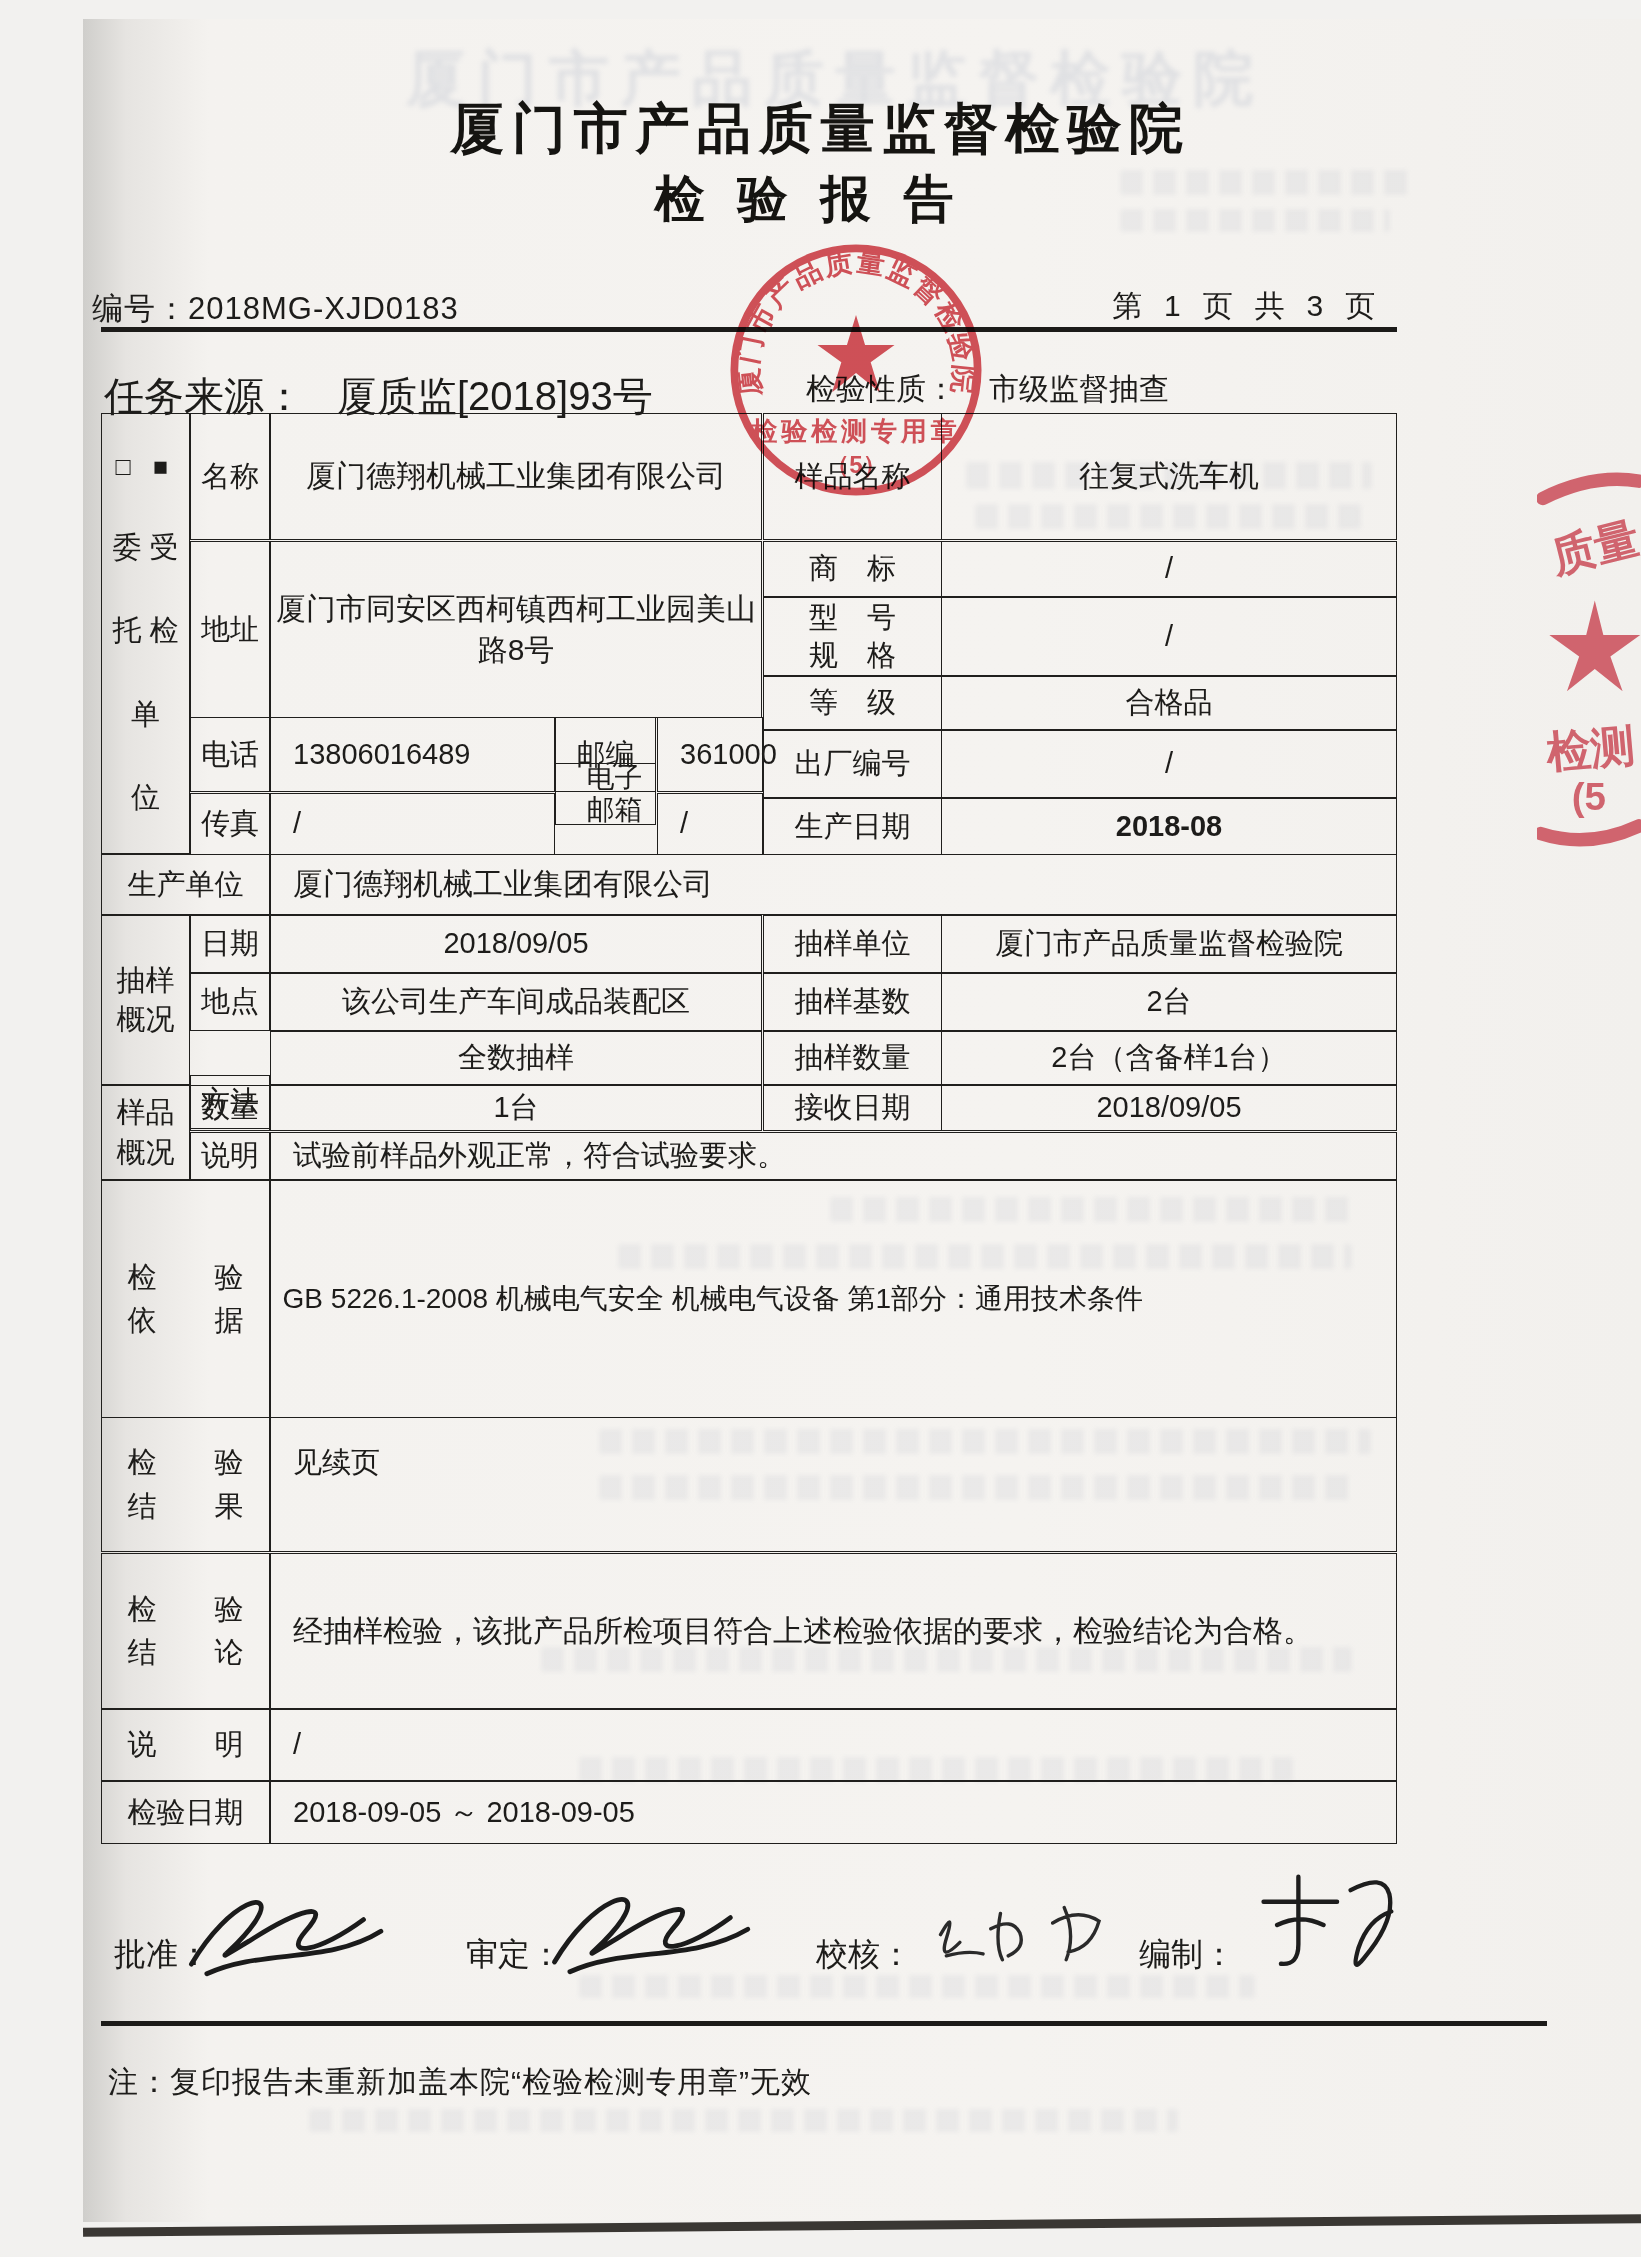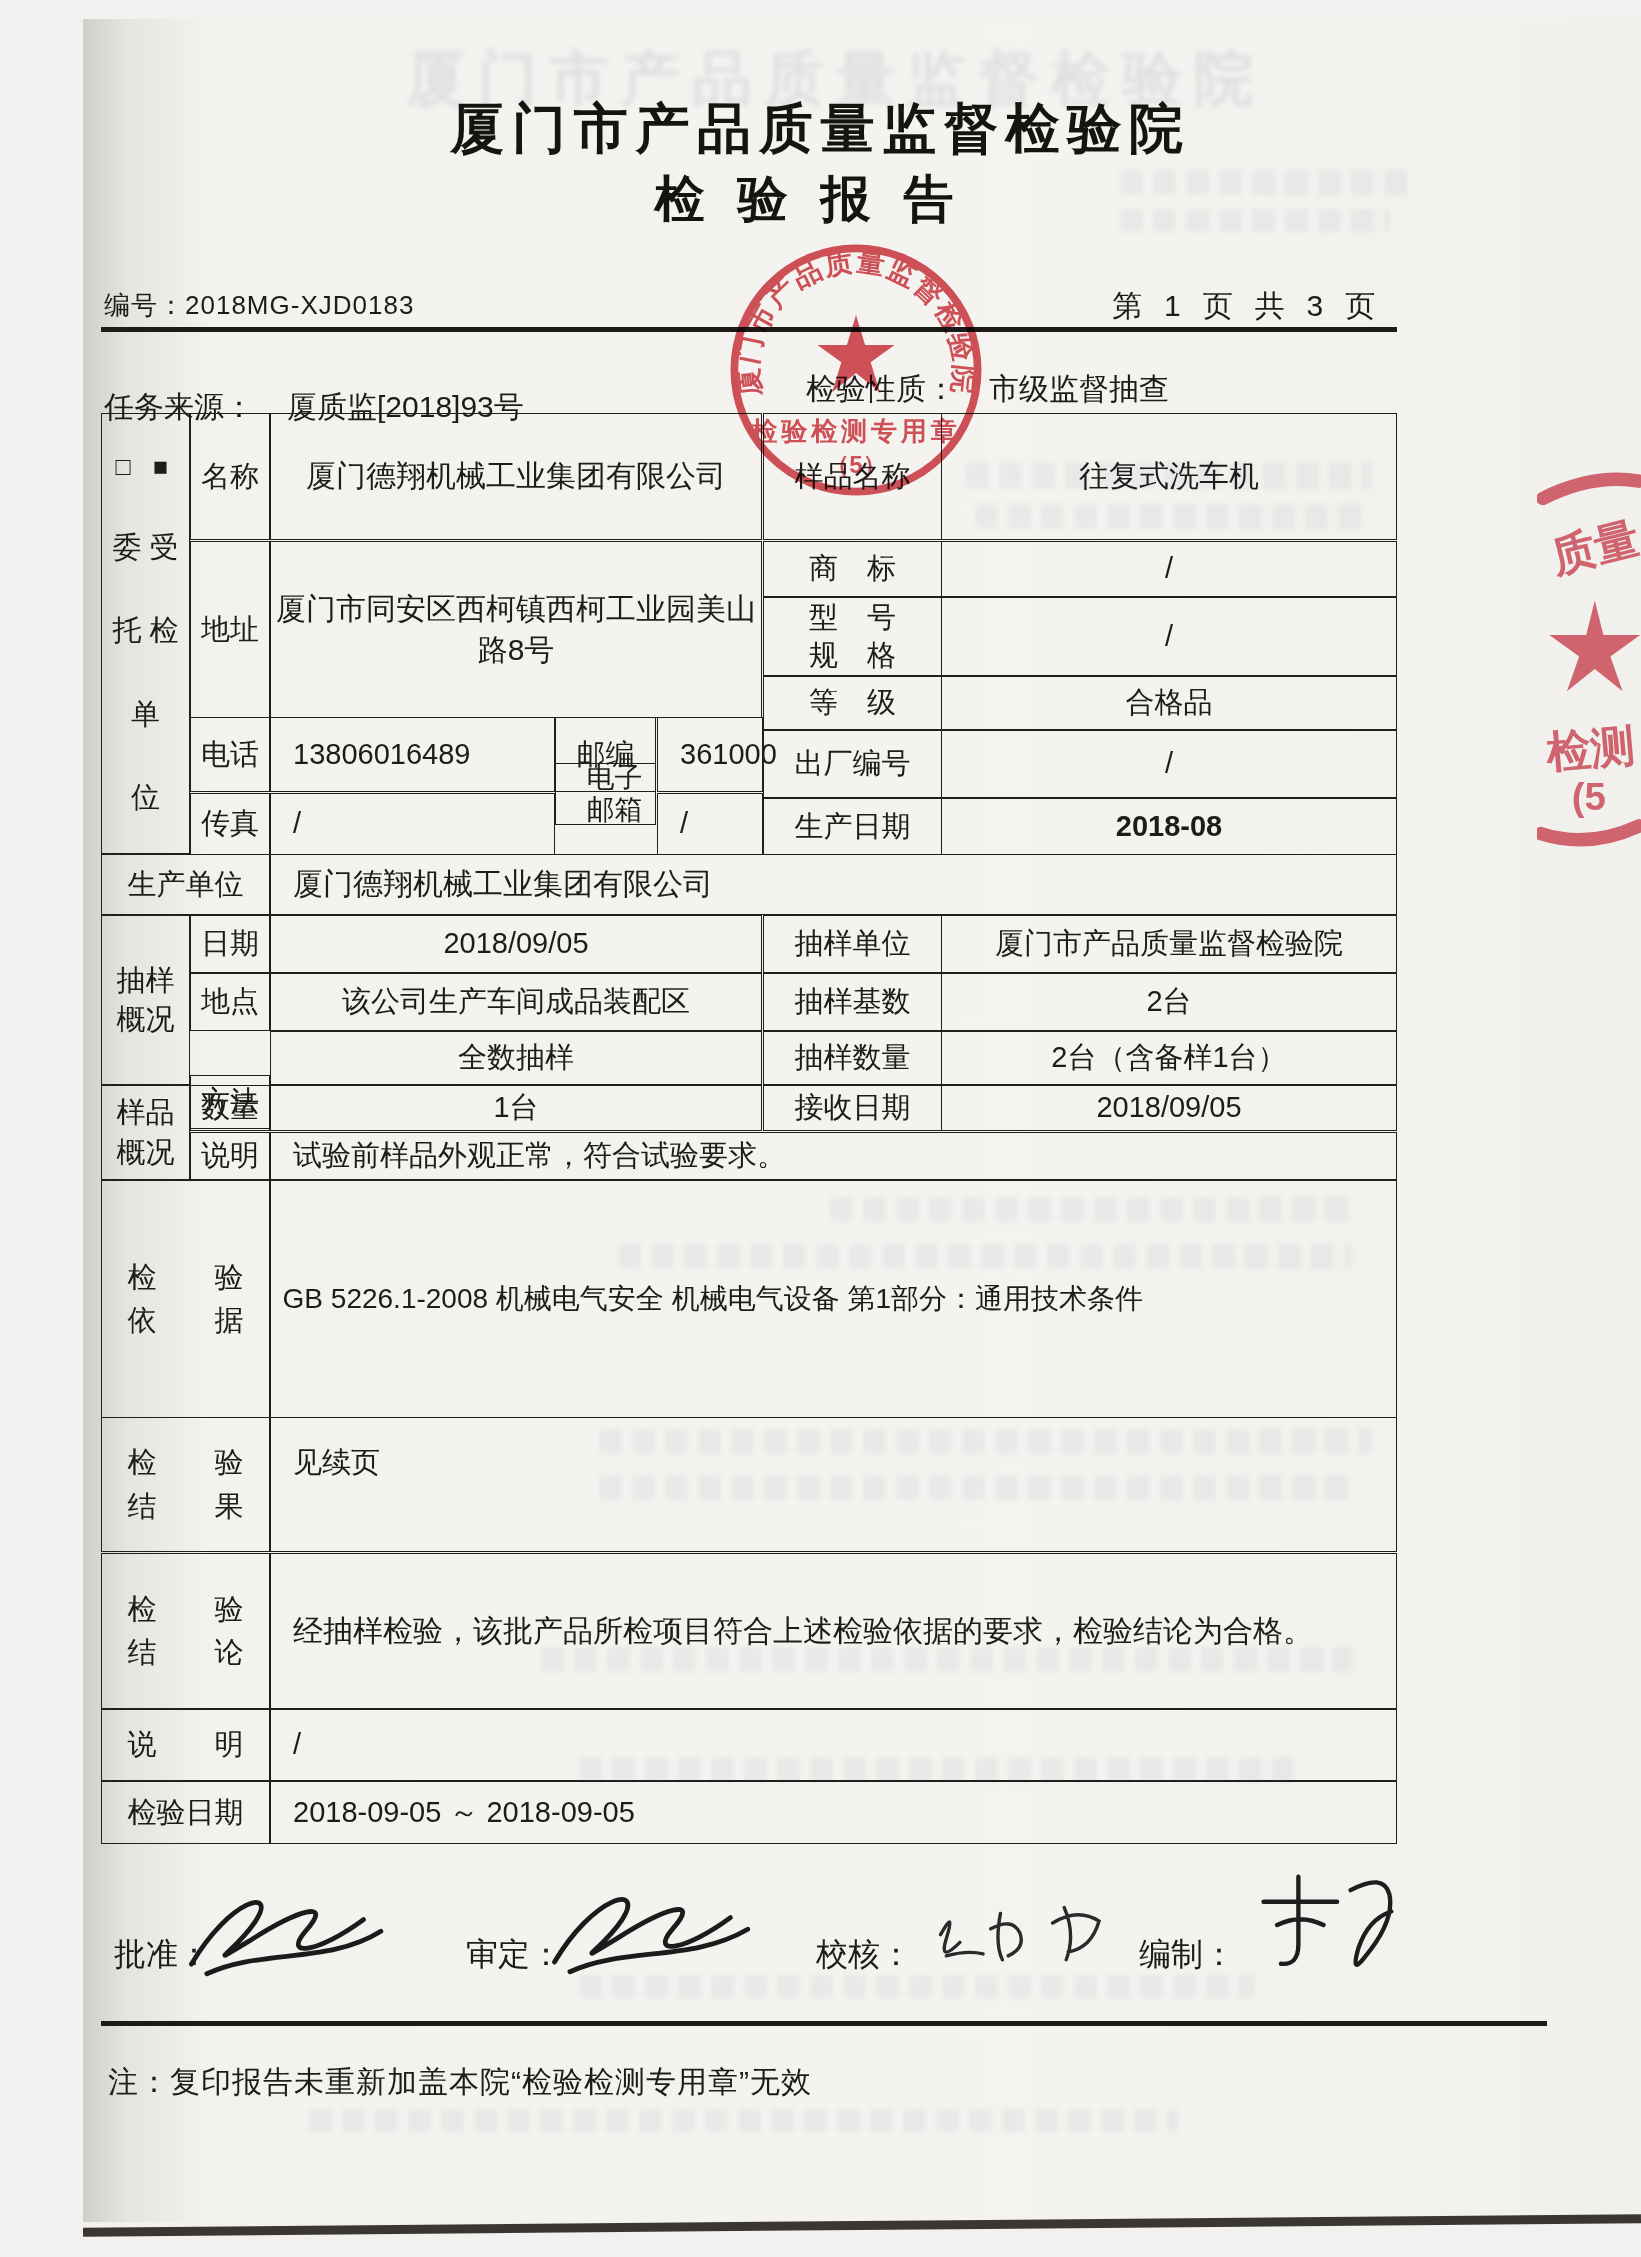--- a/index.html
+++ b/index.html
@@ -26,24 +26,24 @@
   }
   .ghost{
     position:absolute;filter:blur(2.9px);opacity:.55;border-radius:3.9px;
     background:repeating-linear-gradient(90deg, rgba(124,134,158,.17) 0 23px, rgba(124,134,158,0) 23px 33px);
   }
   
   .title1{position:absolute;left:0;top:93px;width:1641px;text-align:center;
     font-size:54px;font-weight:700;letter-spacing:7.7px;color:#151411;}
   .title2{position:absolute;left:0;top:166px;width:1641px;text-align:center;
     font-size:50px;font-weight:700;letter-spacing:33px;color:#151411;}
-  .report-no{position:absolute;left:104px;top:288px;font-size:26px;letter-spacing:1px;}
+  .report-no{position:absolute;left:92px;top:288px;font-size:31px;letter-spacing:1px;}
   .page-ind{position:absolute;right:259px;top:286px;font-size:30px;letter-spacing:6.8px;}
   .rule-top{position:absolute;left:101px;top:327px;width:1296px;height:4.8px;background:#1c1b19;}
-  .task-row{position:absolute;left:104px;top:369px;font-size:30px;margin-top:18px;}
+  .task-row{position:absolute;left:104px;top:369px;font-size:40px;}
   .nature-row{position:absolute;left:806px;top:369px;font-size:30px;}
   .vgap{display:inline-block;width:33px;}
   
   .cell{
     position:absolute;box-sizing:border-box;border:1.9px solid #201f1d;
     display:flex;align-items:center;justify-content:center;
     font-size:29px;line-height:1.35;text-align:center;
   }
   .cell.left{justify-content:flex-start;text-align:left;padding-left:22px;}
   .cell.col{flex-direction:column;}

